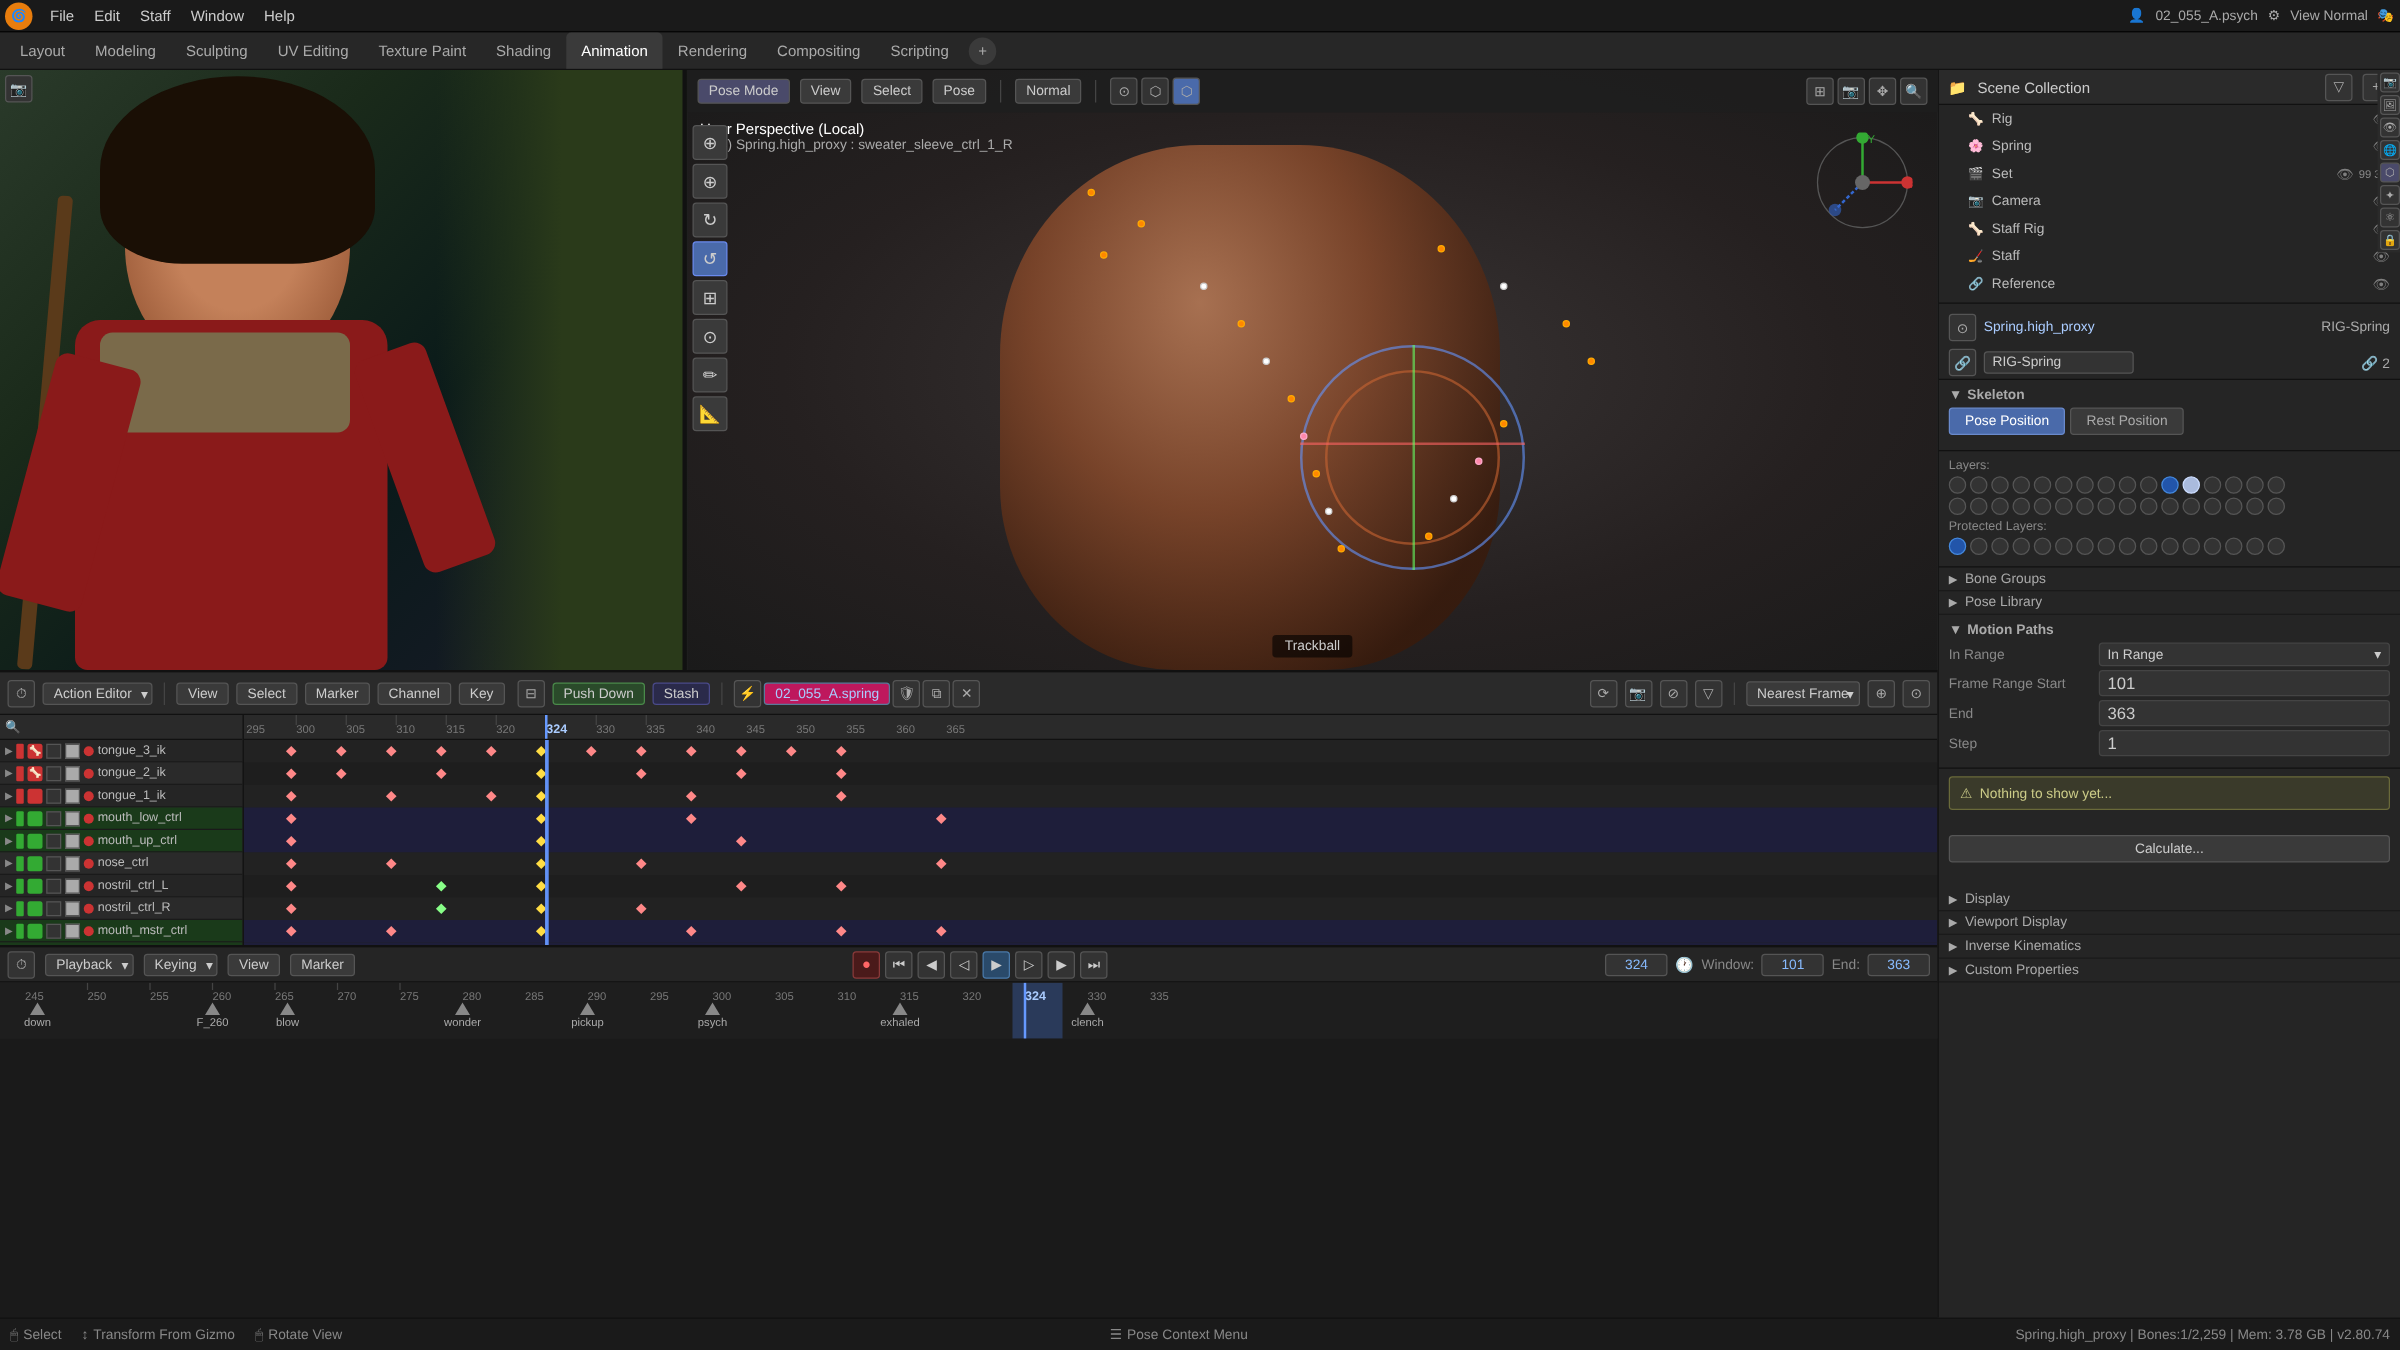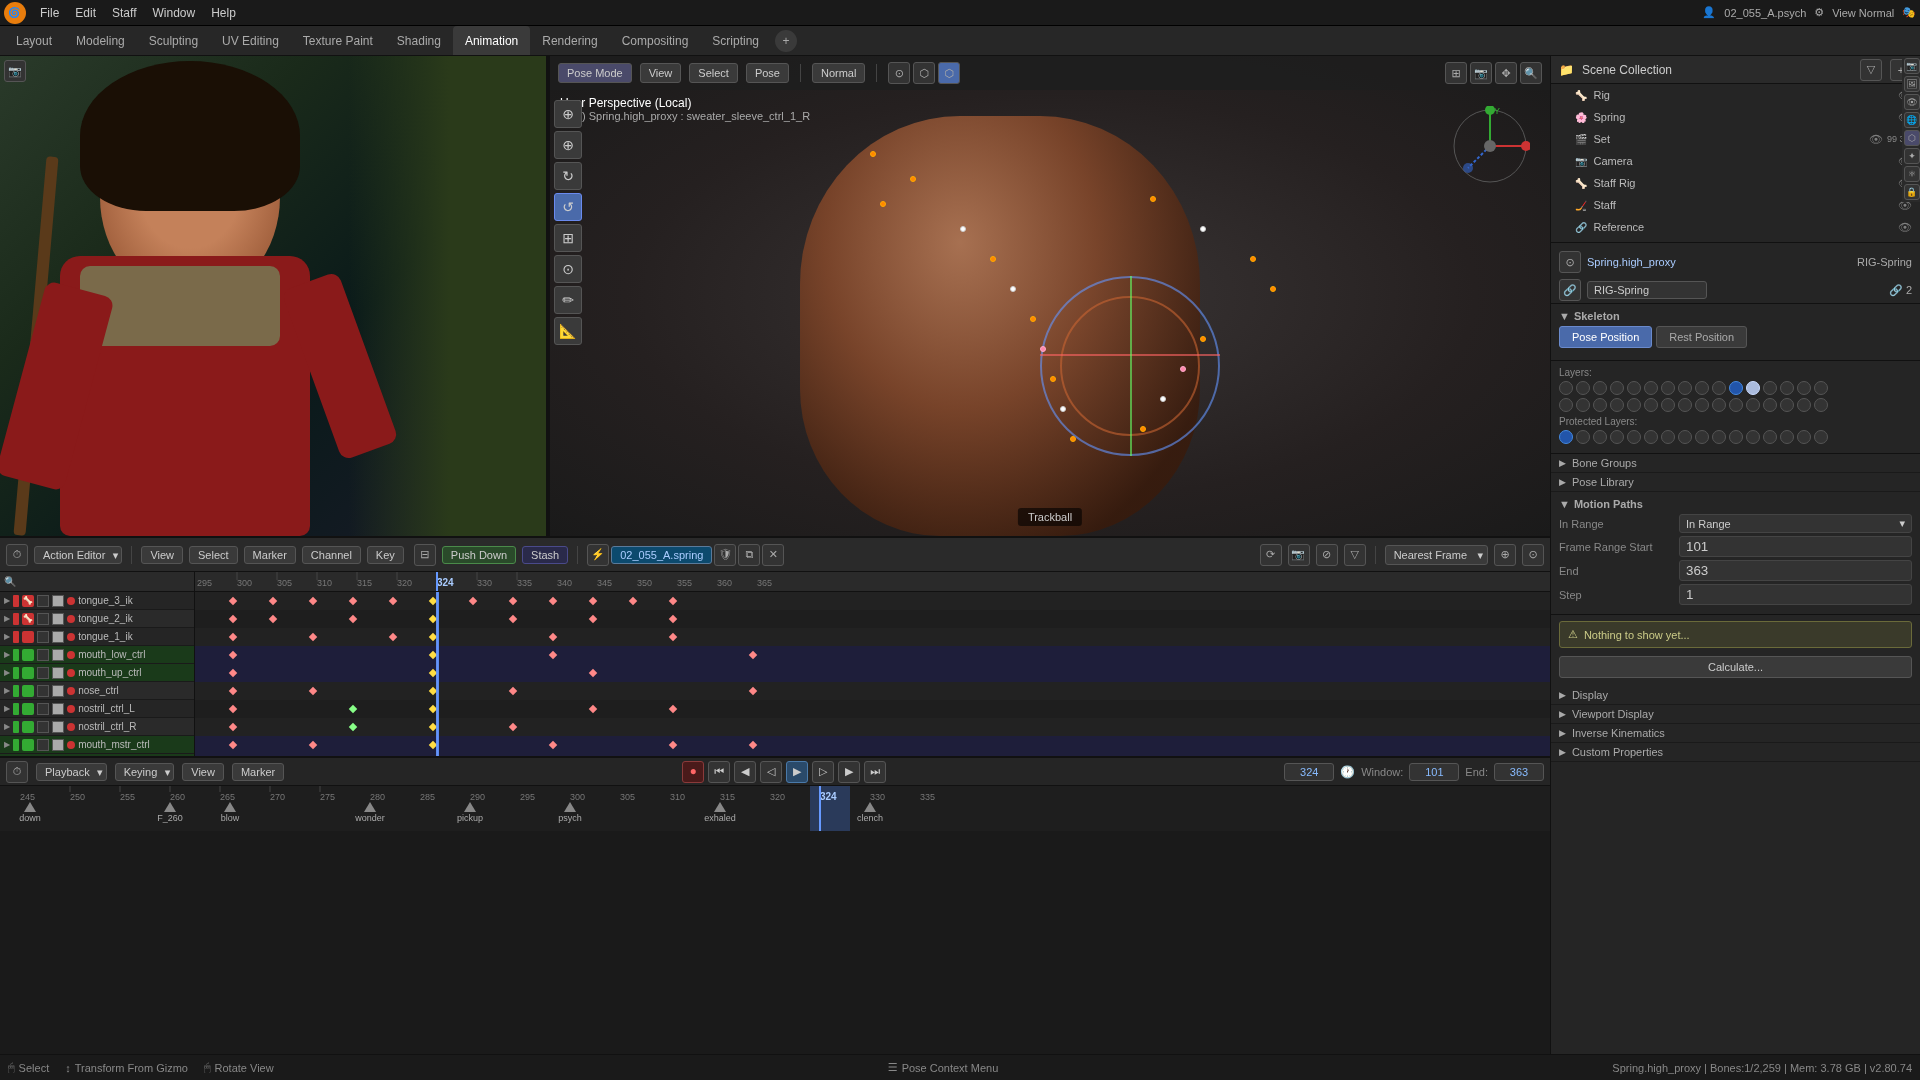--- a/index.html
+++ b/index.html
@@ -344,21 +344,21 @@
       padding-right: 16px;
       position: relative;
     }
     .ae-btn.dropdown::after {
       content: '▾';
       position: absolute; right: 3px; top: 2px;
     }
     .ae-btn.green { background: #2a4a2a; border-color: #4a8a4a; }
     .ae-btn.blue { background: #2a2a4a; border-color: #4a4a8a; }
     .ae-btn.active-file {
-      background: #0c4a6e;
+      background: #be185d;
       border-color: #5a7a9a;
       color: #aaccff;
     }
 
     #ae-track-area {
       display: flex;
       flex: 1;
       overflow: hidden;
     }
 
@@ -567,21 +567,21 @@
       margin: 6px 8px;
       font-size: 11px;
       color: #cccc88;
       display: flex;
       align-items: center;
       gap: 6px;
     }
 
     .calc-btn {
       display: block;
-      margin: 8px 8px;
+      margin: 20px 8px;
       padding: 4px;
       text-align: center;
       background: #3a3a3a;
       border: 1px solid #555;
       border-radius: 3px;
       font-size: 11px;
       color: #ccc;
       cursor: pointer;
     }
 
@@ -626,21 +626,21 @@
     
     ::-webkit-scrollbar { width: 8px; height: 8px; }
     ::-webkit-scrollbar-track { background: #1a1a1a; }
     ::-webkit-scrollbar-thumb { background: #444; border-radius: 4px; }
 
     
     .sep { width: 1px; background: #444; height: 18px; margin: 0 3px; }
 
     
     .nf-dropdown {
-      padding: 3px 20px 3px 8px;
+      padding: 3px 8px 3px 8px;
       background: #3a3a3a;
       border: 1px solid #555;
       border-radius: 3px;
       color: #ccc;
       font-size: 11px;
       position: relative;
       cursor: pointer;
     }
     .nf-dropdown::after { content: '▾'; position: absolute; right: 4px; top: 3px; }
     .icon-btn {

